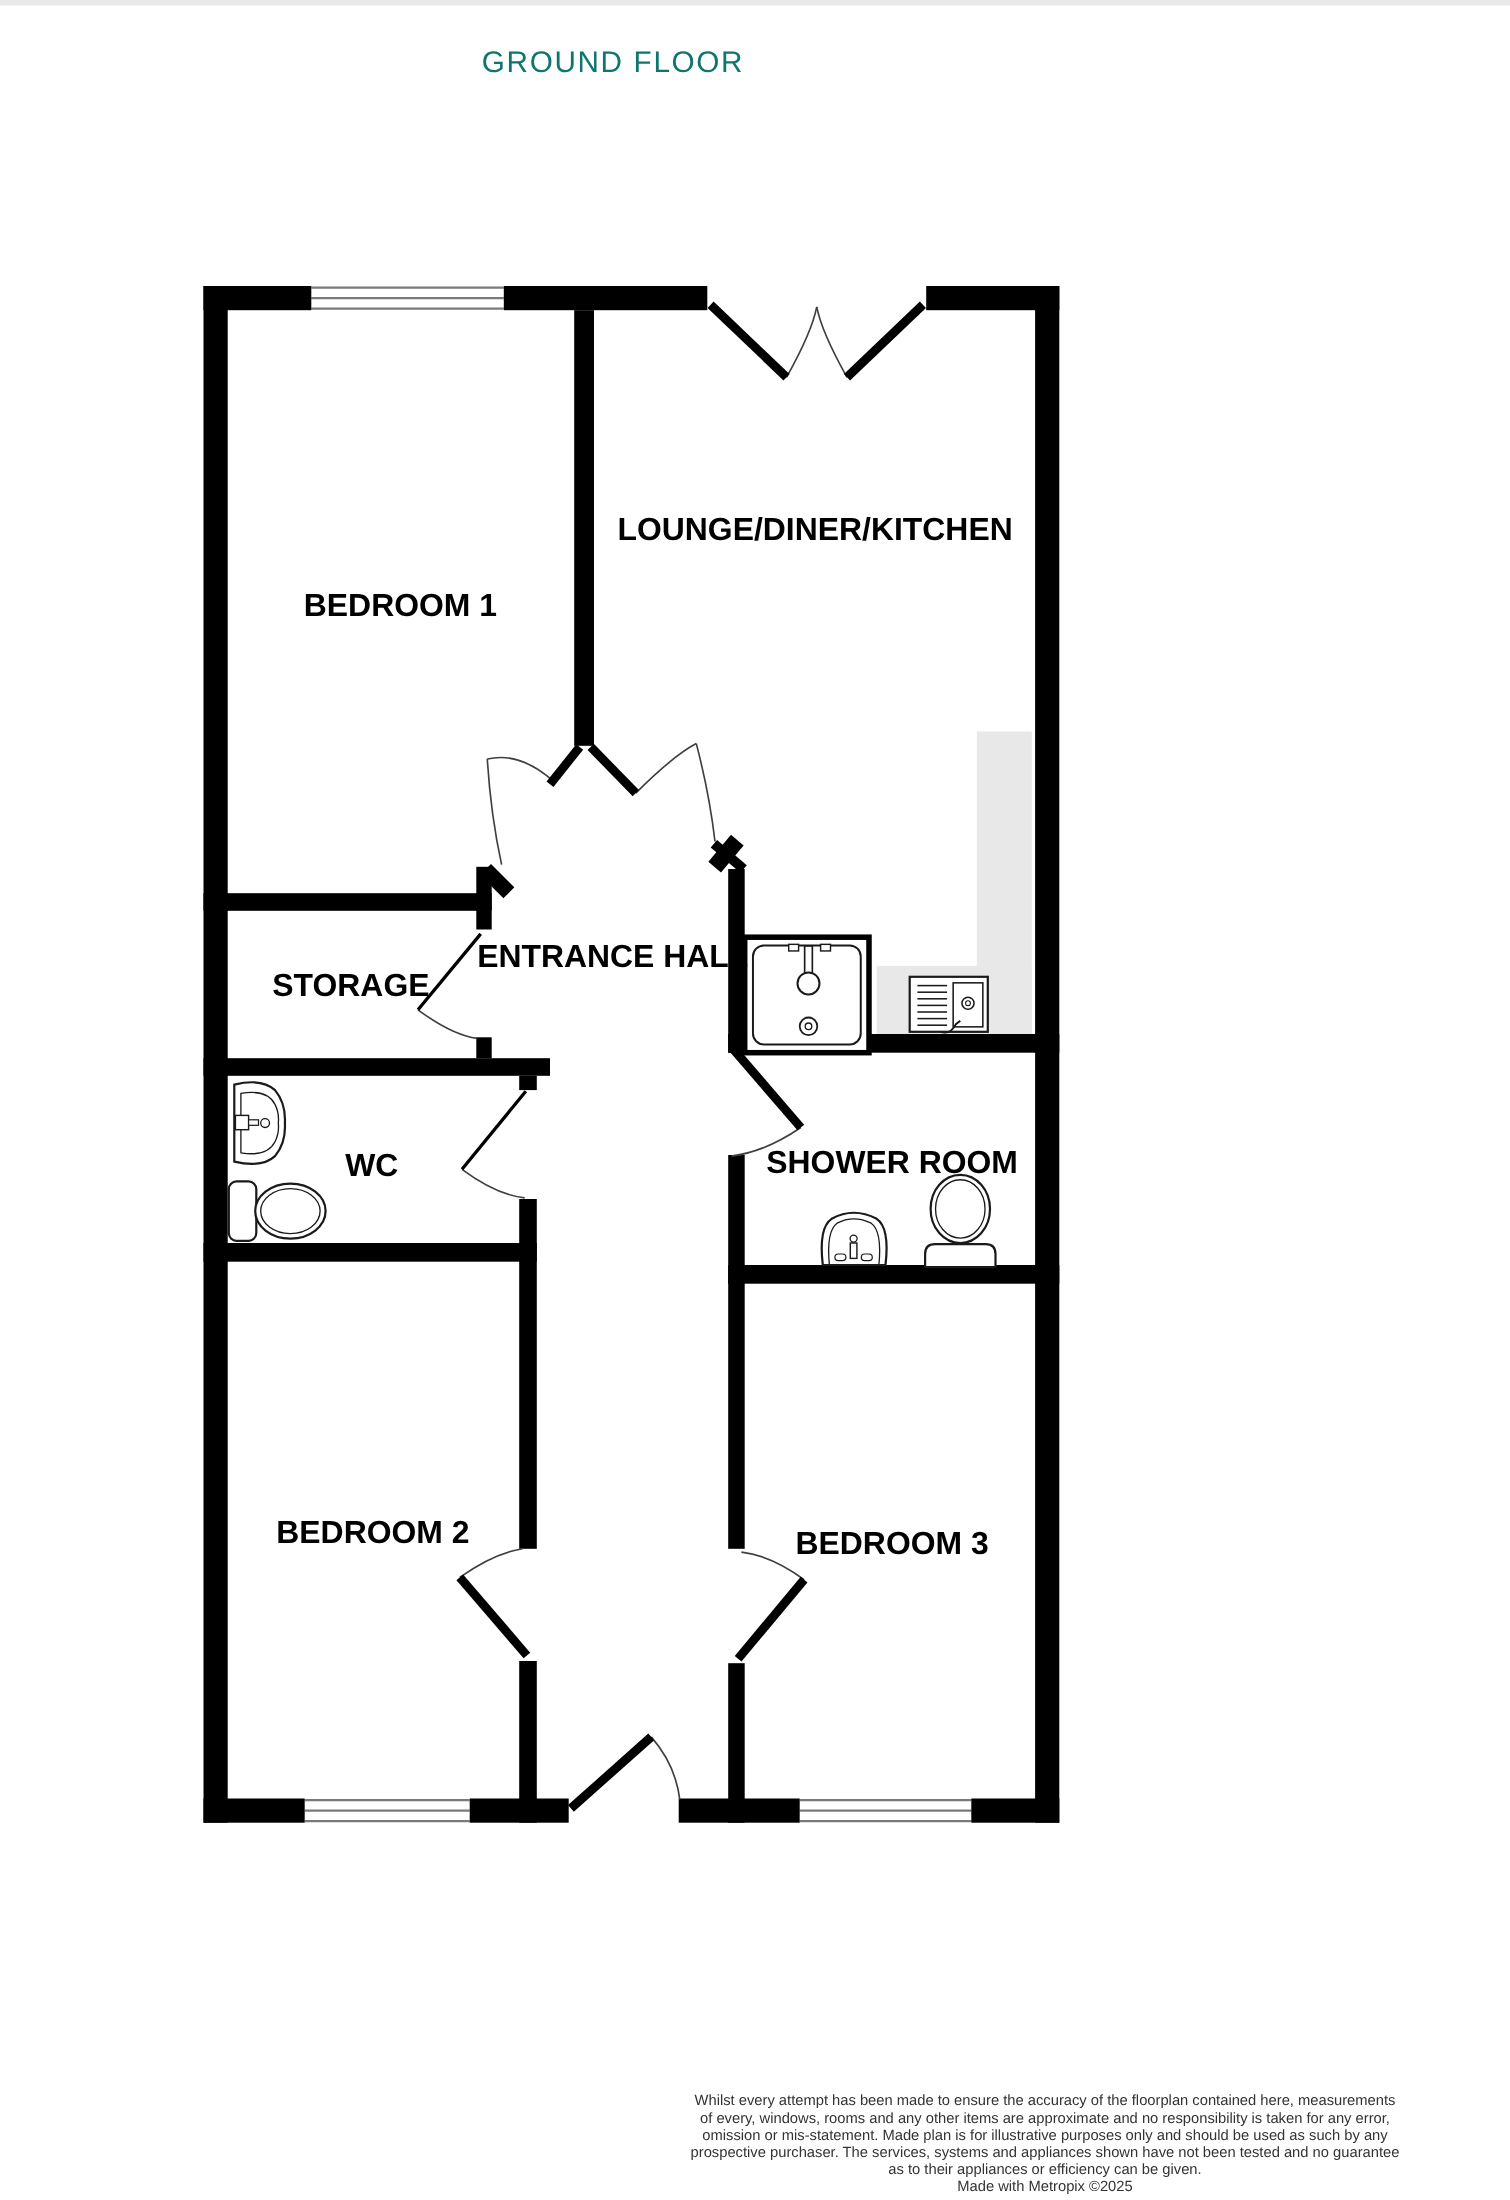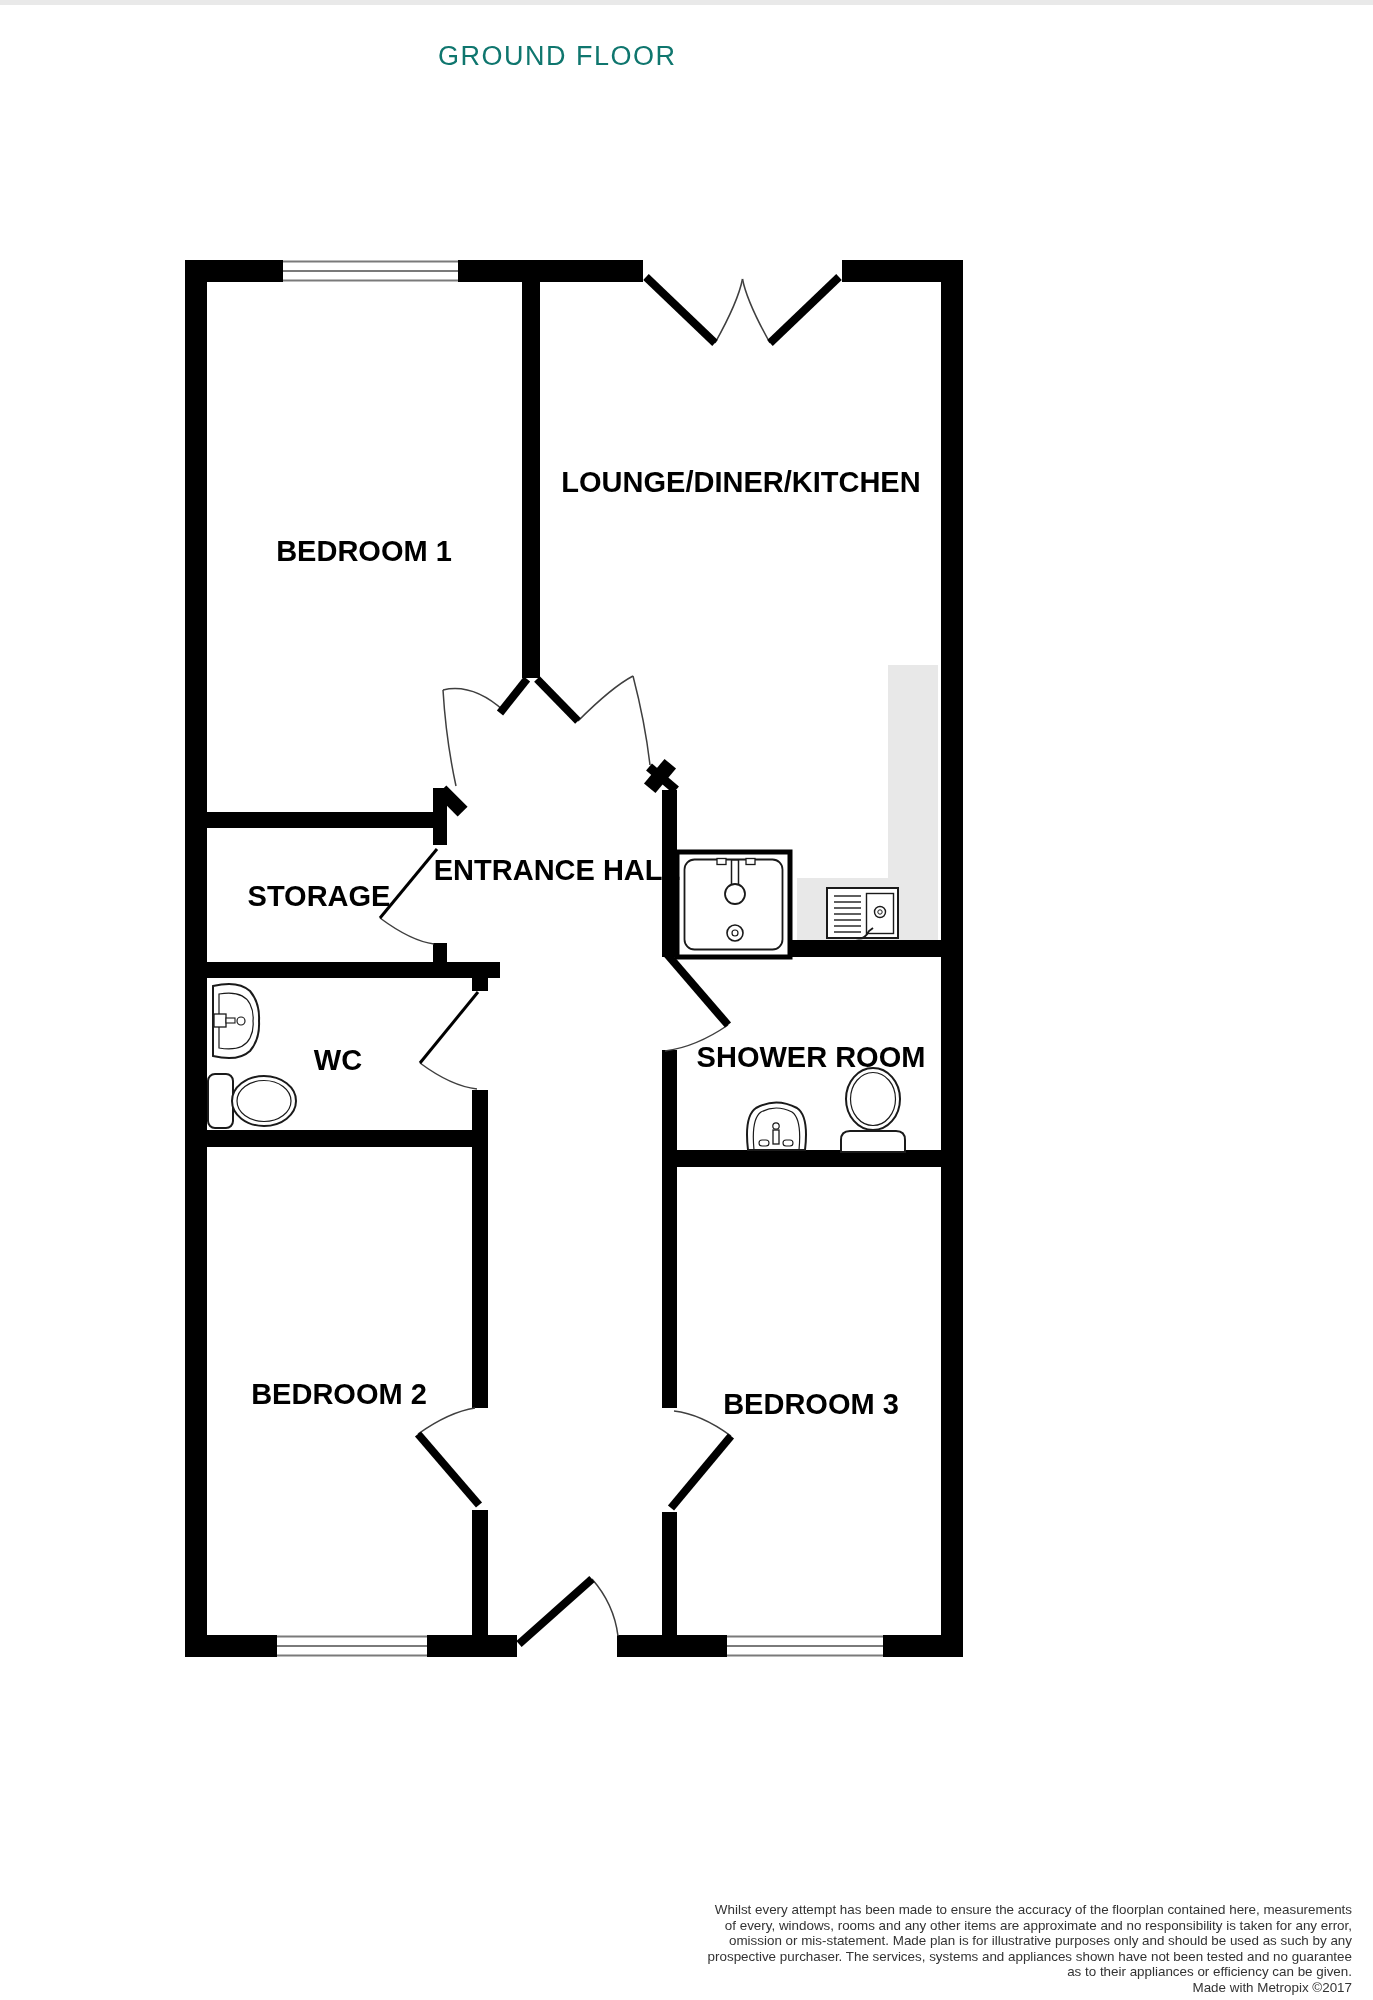--- a/index.html
+++ b/index.html
@@ -4,21 +4,21 @@
 <style>
   html,body{margin:0;padding:0;background:#ffffff;}
   .canvas{position:relative;width:1373px;height:2000px;background:#ffffff;overflow:hidden;
           font-family:"Liberation Sans", sans-serif;}
   .top-strip{position:absolute;left:0;top:0;width:1373px;height:5px;}
   .plan-title{position:absolute;left:438px;top:41px;font-size:27px;font-weight:400;
               letter-spacing:1.5px;color:#0f766e;white-space:nowrap;}
   svg.plan{position:absolute;left:0;top:0;}
   .room-label{font-family:"Liberation Sans", sans-serif;font-weight:bold;font-size:29px;
               fill:#000000;}
-  .disclaimer{position:absolute;left:668px;top:1902px;width:684px;text-align:right;
+  .disclaimer{position:absolute;left:608px;top:1902px;width:684px;text-align:center;
               color:#333333;font-size:13.4px;line-height:15.5px;}
   .disclaimer div{white-space:nowrap;}
   .credit{margin-top:0px;}
 </style>
 </head>
 <body>
 
 <div class="canvas">
   <div class="top-strip" style="background: rgb(233, 233, 233);"></div>
   <div class="plan-title">GROUND FLOOR</div>
@@ -172,15 +172,15 @@
       <text x="811" y="1057" text-anchor="middle" dominant-baseline="central" class="room-label">SHOWER ROOM</text>
       <text x="339" y="1394" text-anchor="middle" dominant-baseline="central" class="room-label">BEDROOM 2</text>
       <text x="811" y="1404" text-anchor="middle" dominant-baseline="central" class="room-label">BEDROOM 3</text>
     </svg>
   <div class="disclaimer">
     <div>Whilst every attempt has been made to ensure the accuracy of the floorplan contained here, measurements</div>
     <div>of every, windows, rooms and any other items are approximate and no responsibility is taken for any error,</div>
     <div>omission or mis-statement. Made plan is for illustrative purposes only and should be used as such by any</div>
     <div>prospective purchaser. The services, systems and appliances shown have not been tested and no guarantee</div>
     <div>as to their appliances or efficiency can be given.</div>
-    <div class="credit">Made with Metropix ©2017</div>
+    <div class="credit">Made with Metropix ©2025</div>
   </div>
 </div>
 
 </body></html>

